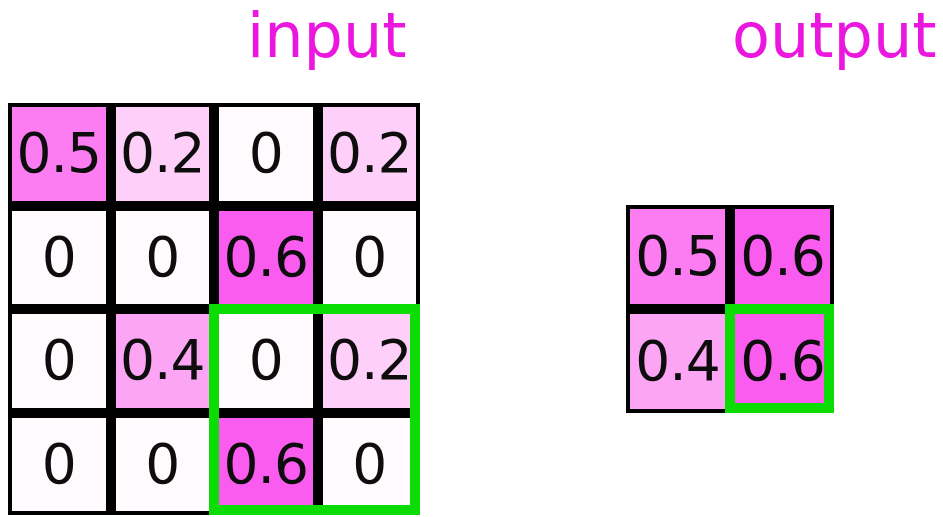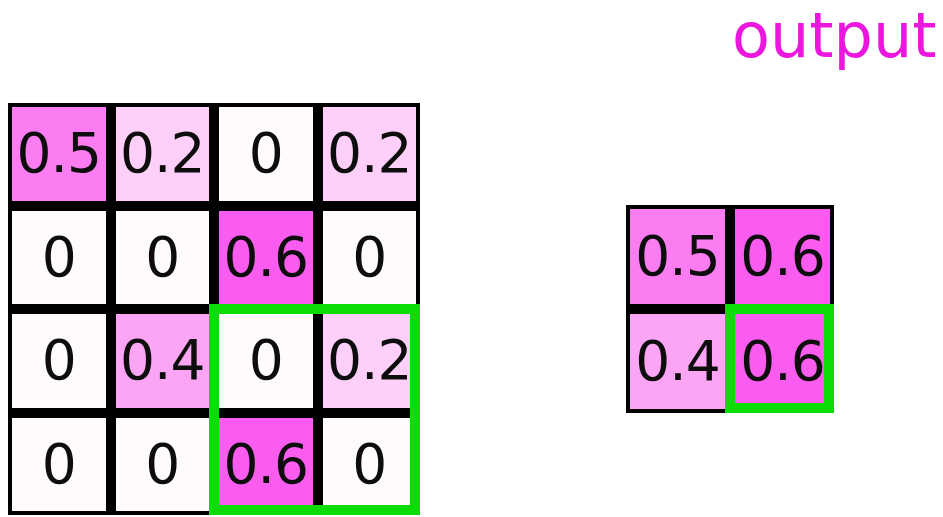--- a/index.html
+++ b/index.html
@@ -81,20 +81,21 @@
     top: 304px;
     width: 109px;
     height: 109px;
   }
 </style>
 </head>
 <body>
 
 <div class="stage">
 
+  <div class="fig-title title-input" style="color: rgb(235, 23, 223);">input</div>
 
   <div class="fig-title title-output" style="color: rgb(235, 23, 223);">output</div>
 
   <div class="grid grid-input" style="background: rgb(0, 0, 0);">
     <div class="cell" style="color: rgb(13, 13, 13); background: rgb(252, 125, 242);">0.5</div>
     <div class="cell" style="color: rgb(13, 13, 13); background: rgb(254, 207, 248);">0.2</div>
     <div class="cell" style="color: rgb(13, 13, 13); background: rgb(254, 250, 254);">0</div>
     <div class="cell" style="color: rgb(13, 13, 13); background: rgb(254, 207, 248);">0.2</div>
     <div class="cell" style="color: rgb(13, 13, 13); background: rgb(254, 250, 254);">0</div>
     <div class="cell" style="color: rgb(13, 13, 13); background: rgb(254, 250, 254);">0</div>

